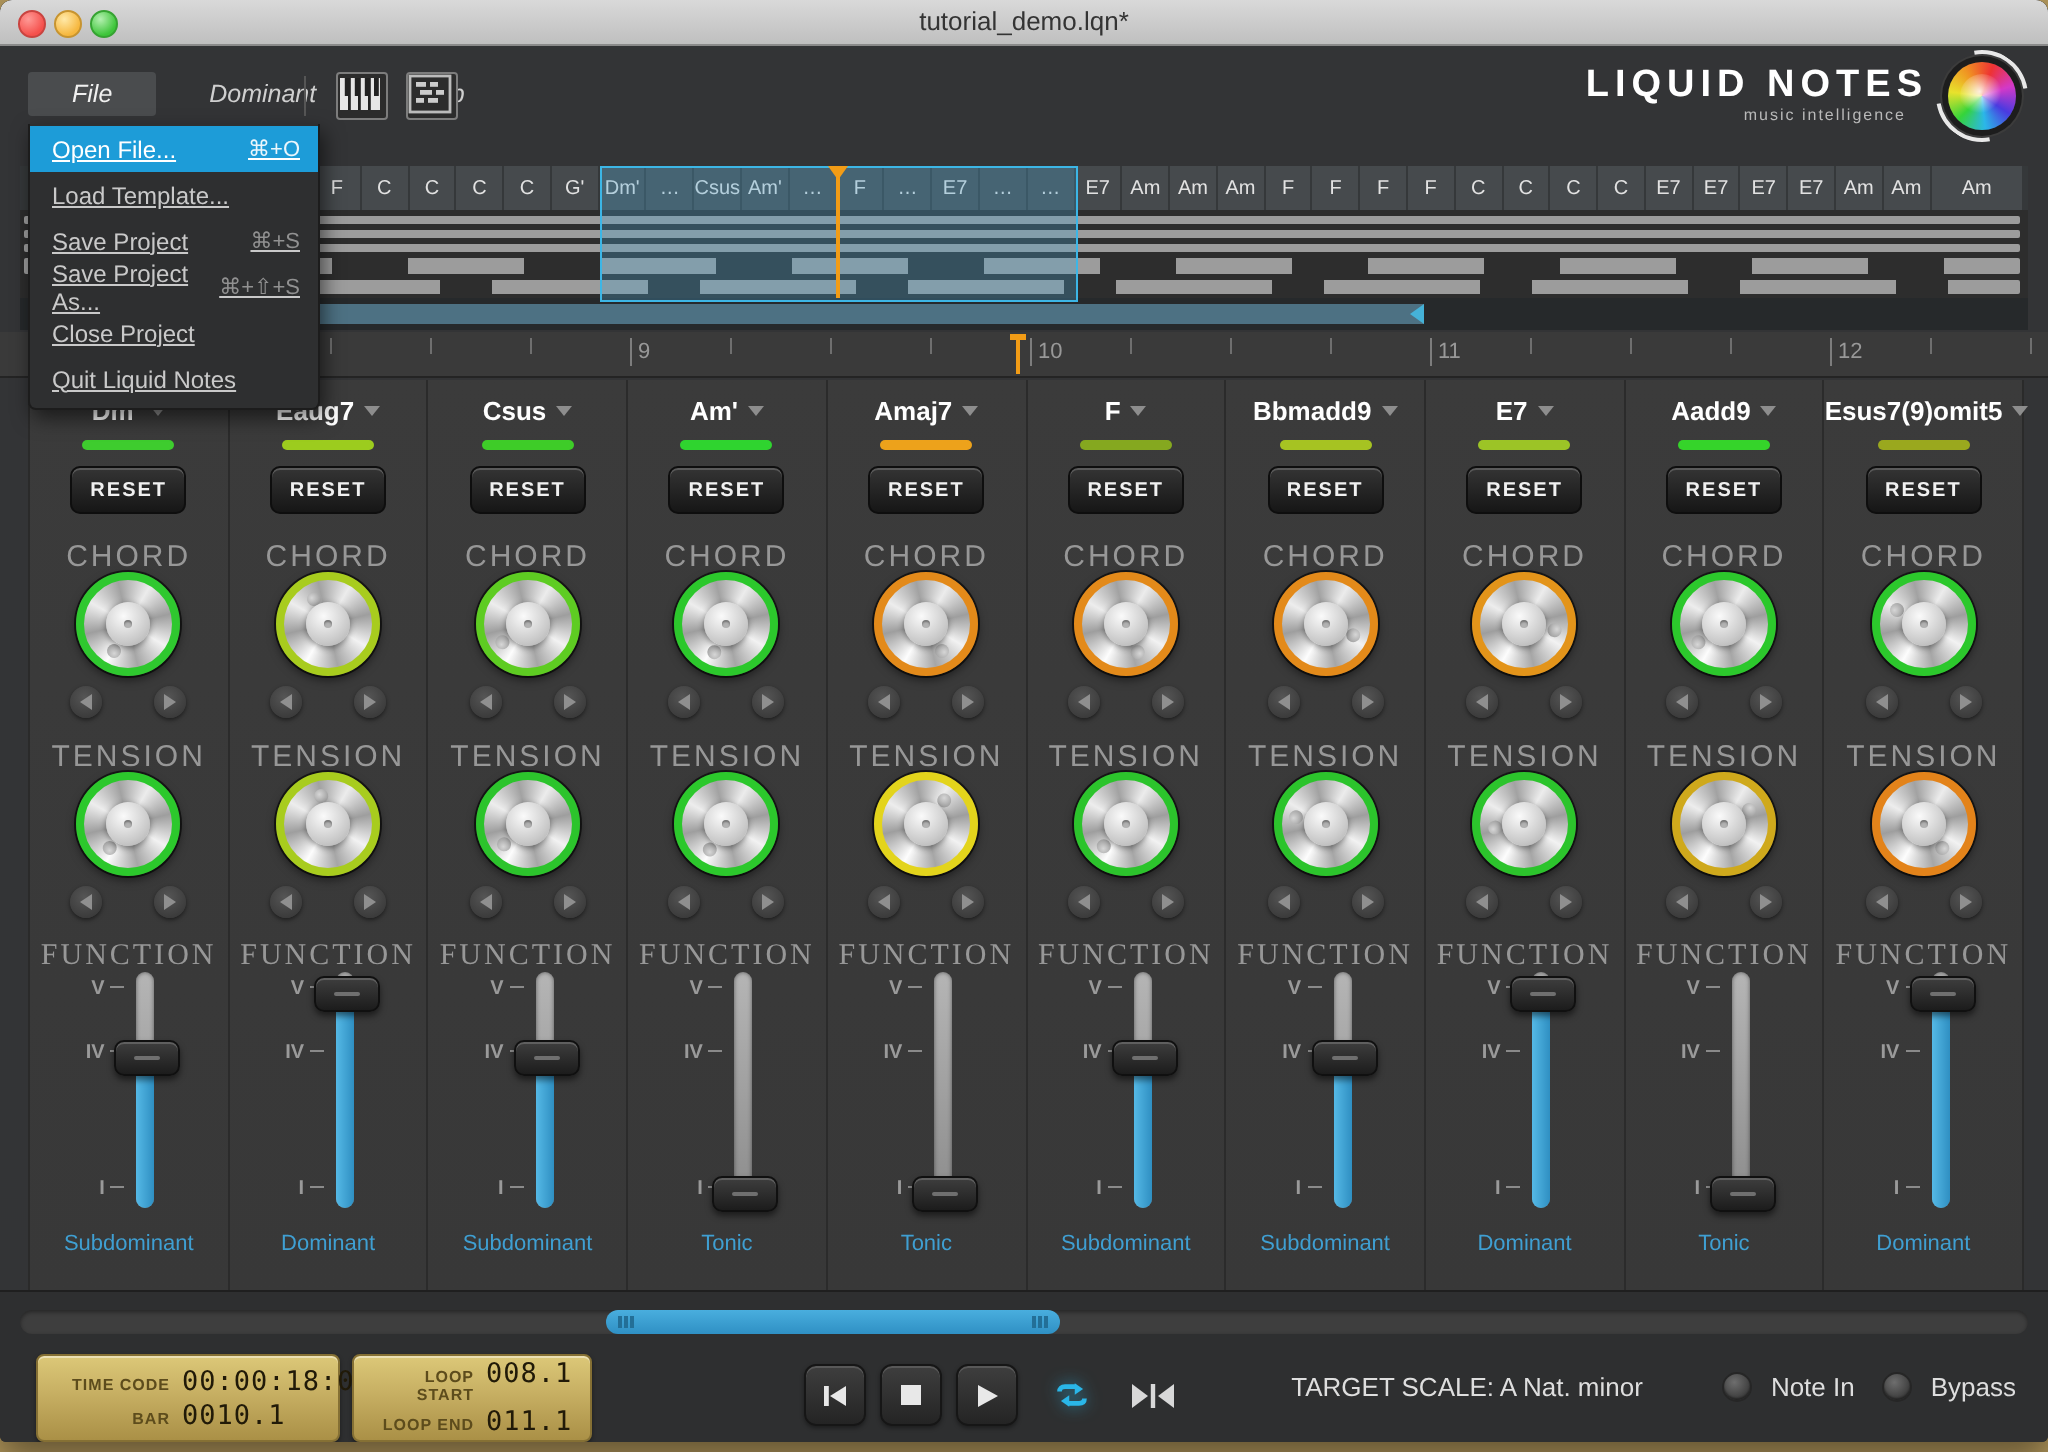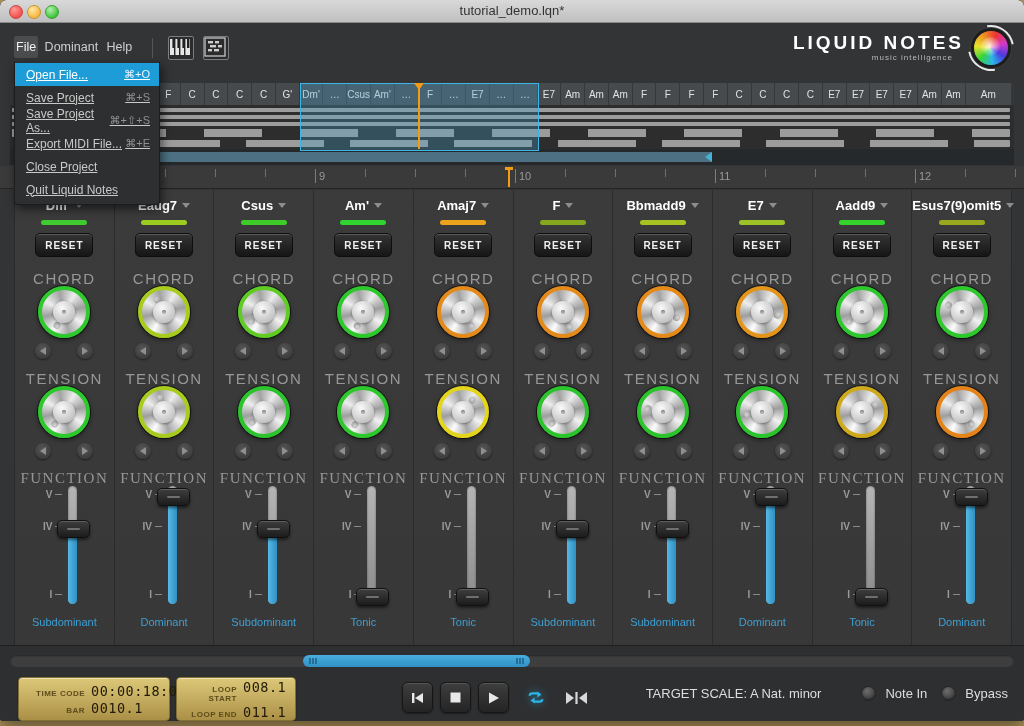--- a/index.html
+++ b/index.html
@@ -21,21 +21,21 @@
     background:linear-gradient(#d9d9d9,#bfbfbf);
     border-bottom:1px solid #8a8a8a;border-radius:6px 6px 0 0;padding-left:23px;
   }
   .tl{position:absolute;top:5px;width:12px;height:12px;border-radius:50%;}
   .tl.red{left:9px;background:radial-gradient(circle at 35% 30%,#ff9a96,#f5504c 70%);border:1px solid #c94440;}
   .tl.yel{left:27px;background:radial-gradient(circle at 35% 30%,#ffe9a8,#f6b73e 70%);border:1px solid #c79430;}
   .tl.grn{left:45px;background:radial-gradient(circle at 35% 30%,#b4f0b0,#3ec53a 70%);border:1px solid #36a332;}
   #win-title{position:absolute;left:0;right:0;top:3px;text-align:center;font-size:13px;color:#343434;}
   
   #menubar{position:absolute;left:0;top:36px;height:26px;right:0;}
-  .menu-btn{display:inline-block;padding:4px 2px;font-size:12.5px;color:#cfcfcf;cursor:default;}
+  .menu-btn{display:inline-block;padding:4px 22px;font-size:12.5px;color:#cfcfcf;cursor:default;font-style:italic;}
   .menu-btn.open{background:#4a4c4e;color:#f0f0f0;border-radius:2px;}
   #menu-sep{position:absolute;left:152px;top:2px;height:20px;width:1px;background:#565656;}
   .tool-ic{position:absolute;top:0;width:24px;height:22px;border:1px solid #7d7d7d;border-radius:2px;background:#2c2c2c;}
   #ic-piano{left:168px;}
   #ic-grid{left:203px;}
   
   #logo{position:absolute;right:14px;top:30px;width:225px;height:38px;text-align:right;}
   #logo-text{position:absolute;right:46px;top:2px;font-size:19px;font-weight:bold;letter-spacing:3px;color:#fff;font-family:"Liberation Sans",sans-serif;}
   #logo-tag{position:absolute;right:57px;top:23px;font-size:8px;letter-spacing:1px;color:#b9b9b9;}
   #logo-orb{position:absolute;right:2px;top:1px;width:34px;height:34px;border-radius:50%;
@@ -896,32 +896,32 @@
       </button>
     </div>
   </div>
 
   <div id="file-menu">
       <div class="fm-item hl">
     <span class="lb">Open File...</span>
     <span class="sc">⌘+O</span>
   </div>
       <div class="fm-item">
+    <span class="lb">Load Template...</span>
+    <span class="sc"></span>
+  </div>
+      <div class="fm-item">
     <span class="lb">Save Project</span>
     <span class="sc">⌘+S</span>
   </div>
       <div class="fm-item">
     <span class="lb">Save Project As...</span>
     <span class="sc">⌘+⇧+S</span>
   </div>
       <div class="fm-item">
-    <span class="lb">Export MIDI File...</span>
-    <span class="sc">⌘+E</span>
-  </div>
-      <div class="fm-item">
     <span class="lb">Close Project</span>
     <span class="sc"></span>
   </div>
       <div class="fm-item">
     <span class="lb">Quit Liquid Notes</span>
     <span class="sc"></span>
   </div>
     </div>
 
 </div>

